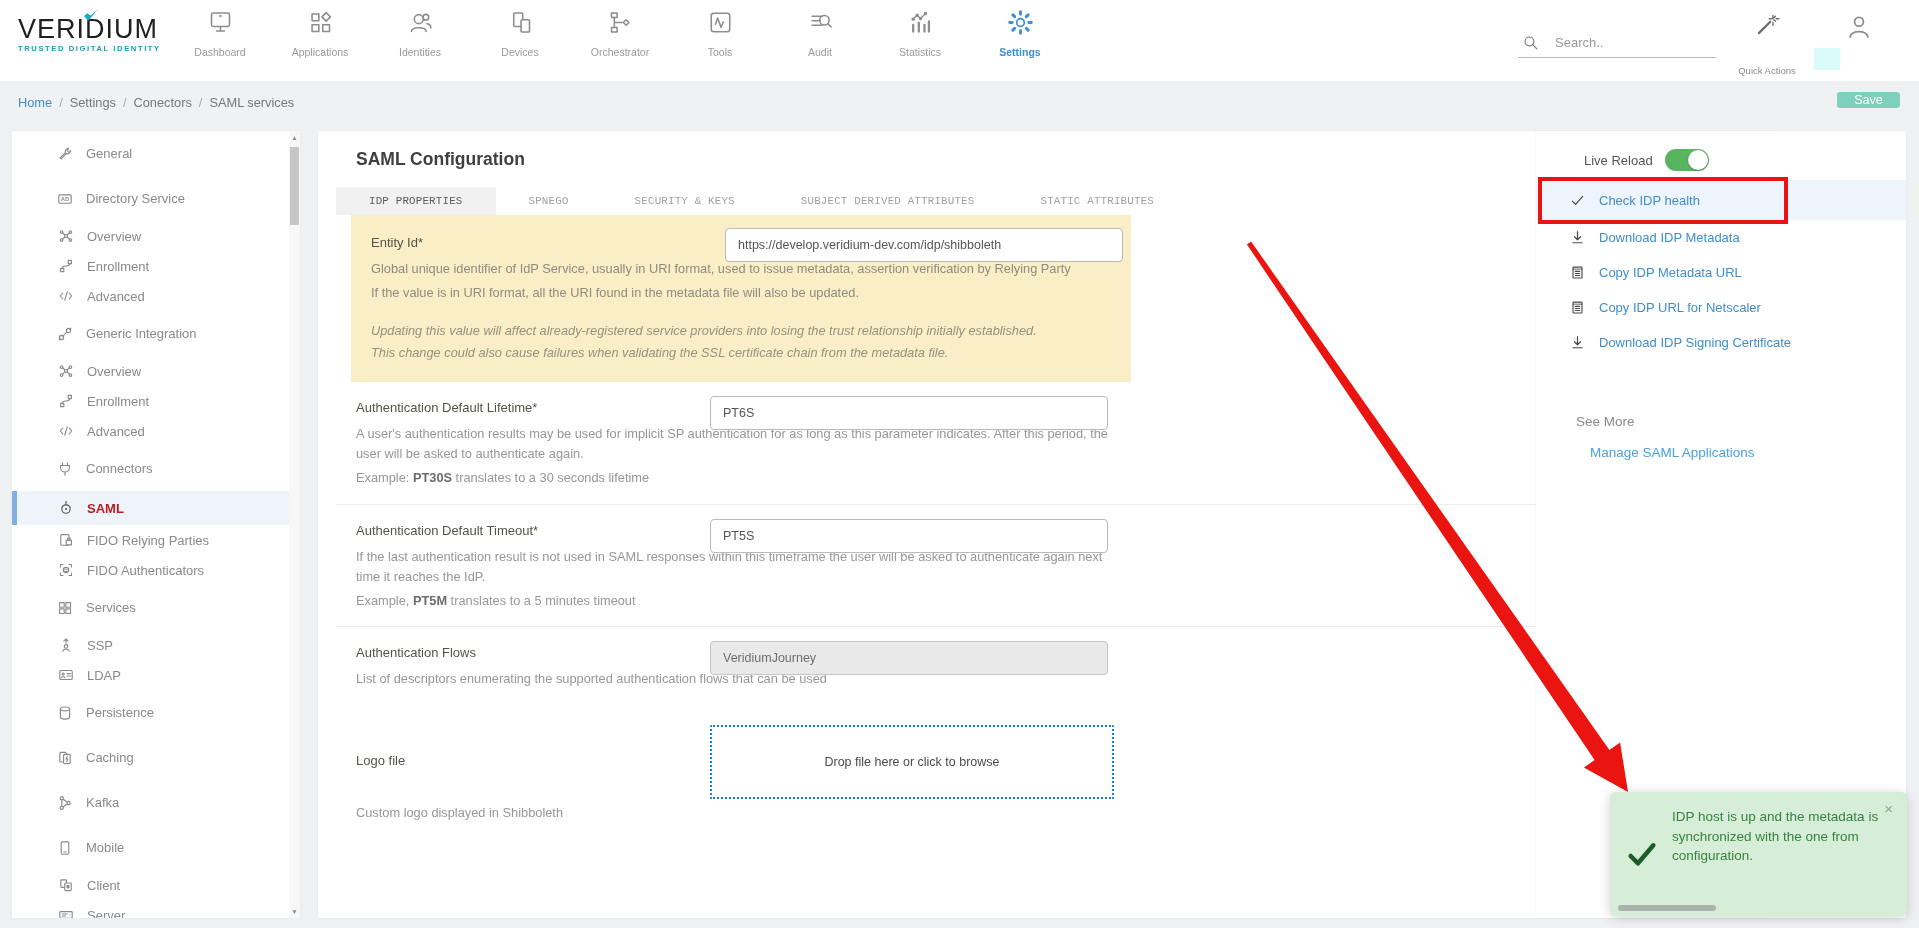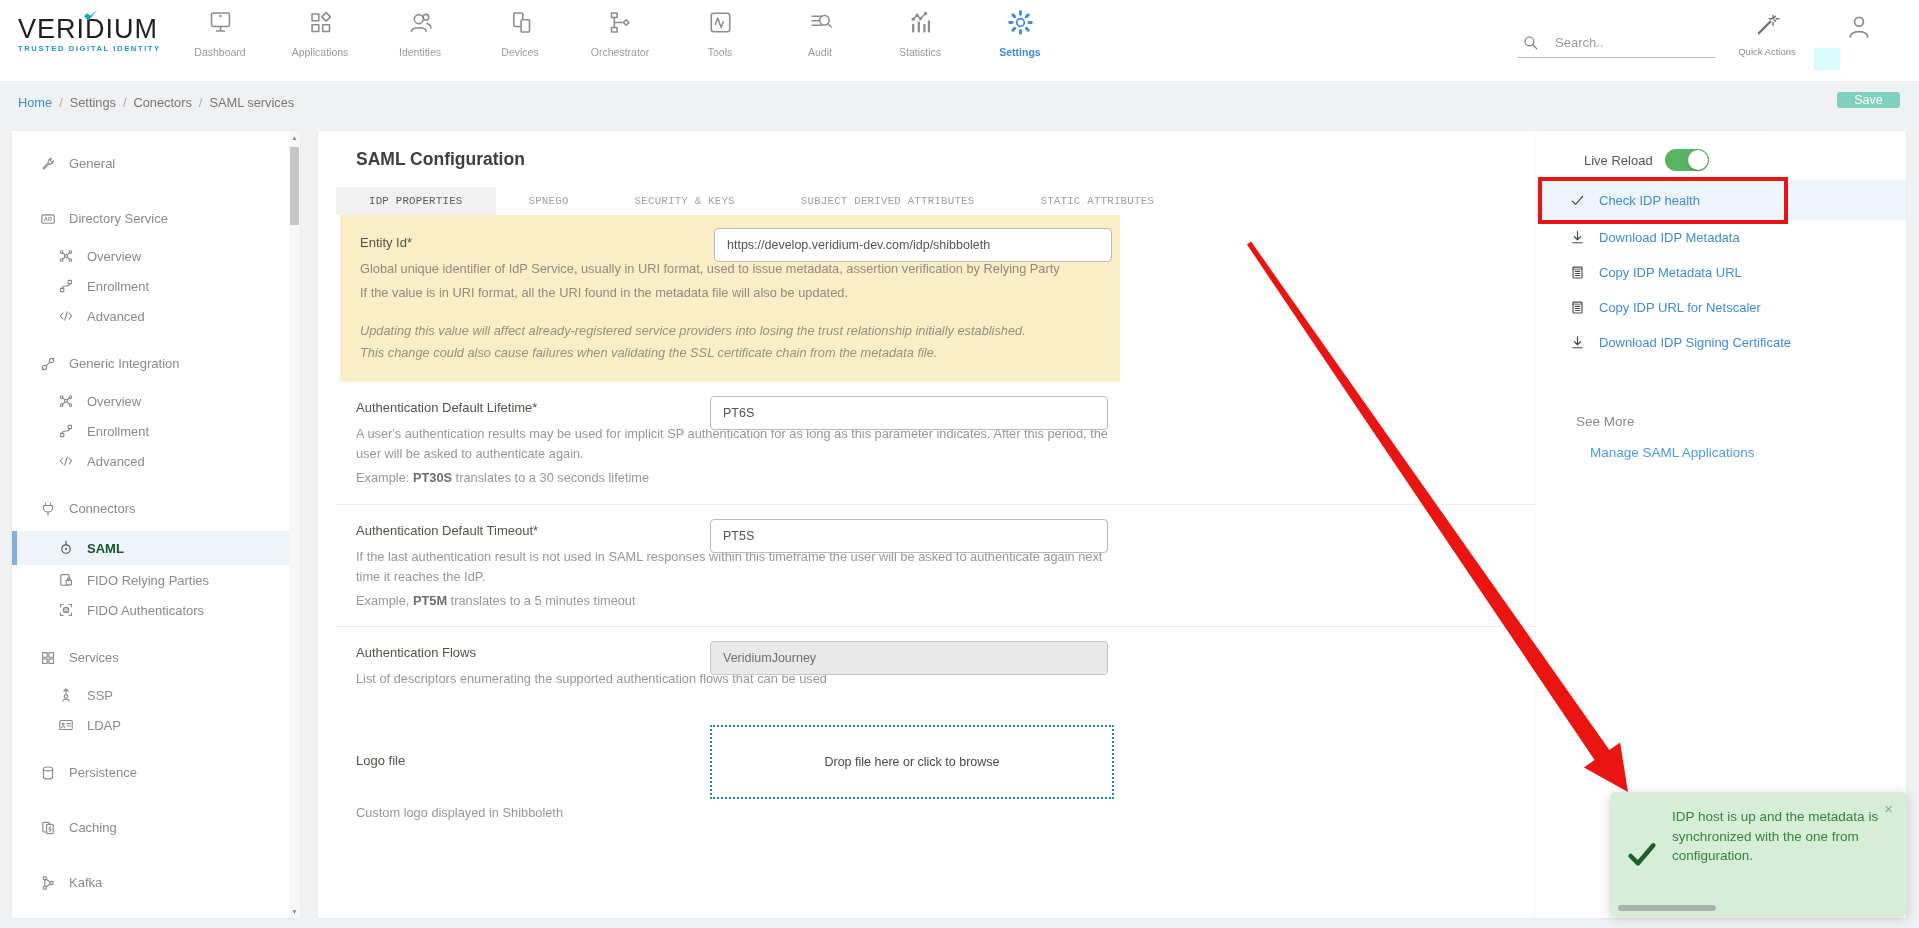--- a/index.html
+++ b/index.html
@@ -16,58 +16,58 @@
   .nav-item { width:100px; text-align:center; color:#8d8d8d; cursor:pointer; }
   .nav-item .icn { width:27px; height:27px; display:inline-block; }
   .nav-label { display:block; font-size:10.5px; color:#9a9a9a; margin-top:6px;text-align:center; }
   .nav-item.active, .nav-item.active .nav-label { color:#3e8ed0; }
   .nav-item.active .nav-label { font-weight:bold; }
   .searchbox { position:absolute; left:1518px; top:28px; width:198px; height:30px; border-bottom:1px solid #b9b9b9; display:flex; align-items:center; gap:16px; cursor:text; }
   .searchbox .icn { width:17px; height:17px; color:#777; margin-left:4px; }
   .search-ph { font-size:13px; color:#9b9b9b; }
   .quick-actions { position:absolute; left:1726px; top:12px; width:82px; text-align:center; cursor:pointer; }
   .quick-actions .icn { width:26px; height:26px; display:inline-block; color:#6d6d6d; }
-  .qa-label { display:block; font-size:9.5px; color:#8a8a8a; margin-top:4px;text-align:center; }
+  .qa-label { display:block; font-size:9.5px; color:#8a8a8a; margin-top:23px;text-align:center; }
   .badge-cyan { position:absolute; left:1814px; top:48px; width:26px; height:22px; background:#d9fbfa; }
   .person-btn { position:absolute; left:1845px; top:13px; width:28px; height:28px; color:#8d8d8d; cursor:pointer; }
 
   
   .crumbbar { position:absolute; left:0; top:81px; width:1919px; height:50px; }
   .breadcrumb { position:absolute; left:18px; top:14px; font-size:12.8px; color:#777; }
   .crumb { cursor:pointer; }
   .crumb.home { color:#3e8ed0; }
   .crumb-sep { color:#aaa; margin:0 7px; }
   .save-btn { position:absolute; right:19px; top:11px; width:63px; height:16px; background:#7fd0bd; color:#fff; border:none; border-radius:3px; font-size:12.5px; font-family:inherit; cursor:pointer; }
 
   
   .card { position:absolute; background:#fff; top:131px; height:787px; box-shadow:0 0 2px rgba(0,0,0,.06); }
   .sidebar { left:12px; width:288px; overflow:hidden; }
   .maincard { left:318px; width:1454px; }
   .rightcard { left:1536px; width:370px; }
 
   
   .sb-list { padding-top:0; }
   .sb-item { display:flex; align-items:center; gap:13px; cursor:pointer; }
-  .sb-item.g { height:45px; padding-left:28px;margin-top:10px; }
+  .sb-item.g { height:45px; padding-left:45px; }
   .sb-item.c { height:30px; padding-left:46px; }
   .sb-icn { width:16px; height:16px; color:#8a8a8a; flex:0 0 16px; }
   .sb-label { font-size:13px; color:#8a8a8a; white-space:nowrap; }
   .sb-item.active { height:34px; background:#eef4fa; border-left:5px solid #7fb1e0; padding-left:41px; }
-  .sb-item.active .sb-label { color:#14532d; font-weight:bold; }
+  .sb-item.active .sb-label { color:#b91c1c; font-weight:bold; }
   .sb-item.active .sb-icn { color:#555; }
   .sb-scroll { position:absolute; right:0; top:0; width:11px; height:100%; background:#f7f7f7; }
   .sb-scroll .arr { position:absolute; left:0; width:11px; text-align:center; font-size:6.5px; color:#8a8a8a; cursor:pointer; }
   .sb-thumb { position:absolute; left:1px; top:16px; width:9px; height:78px; background:#c6c6c6; cursor:pointer; }
 
   
   .page-title { margin:18px 0 0 38px; font-size:17.5px; font-weight:bold; color:#3f3f3f; }
   .tabs { display:flex; margin:17px 0 0 18px; }
   .tab { padding:8px 33px; font-size:10.8px; color:#a0a0a0; letter-spacing:.2px; cursor:pointer; white-space:nowrap;font-family:Liberation Mono, monospace; }
   .tab.active { background:#f1f1f1; color:#5a5a5a; }
-  .ybox { margin-left:22px; width:780px; background:#faeec6; padding:15px 20px 18px 20px; position:relative; }
+  .ybox { margin-left:33px; width:780px; background:#faeec6; padding:15px 20px 18px 20px; position:relative; }
   .f-label { font-size:13px; color:#55534b; }
   .ybox .f-label { margin-top:5px; }
   .f-input { position:absolute; left:374px; top:13px; width:398px; height:27px; background:#fff; border:1px solid #b9b9b9; border-radius:4px; font-size:12.5px; color:#555; padding:16px 12px; font-family:inherit; }
   .desc { font-size:12.8px; color:#8f8c80; line-height:1.55; max-width:755px; margin-top:9px; }
   .desc.gray { color:#979797; }
   .notes { font-size:12.8px; font-style:italic; color:#95927f; line-height:1.75; margin-top:17px; max-width:755px; }
   .sec { margin:0 18px; padding:18px 0 16px 20px; position:relative; }
   .sec.line { border-top:1px solid #ececec; }
   .sec .f-input { top:14px; }
   .f-input.disabled { background:#e9e9e9; border-color:#c5c5c5; color:#6f6f6f; }

